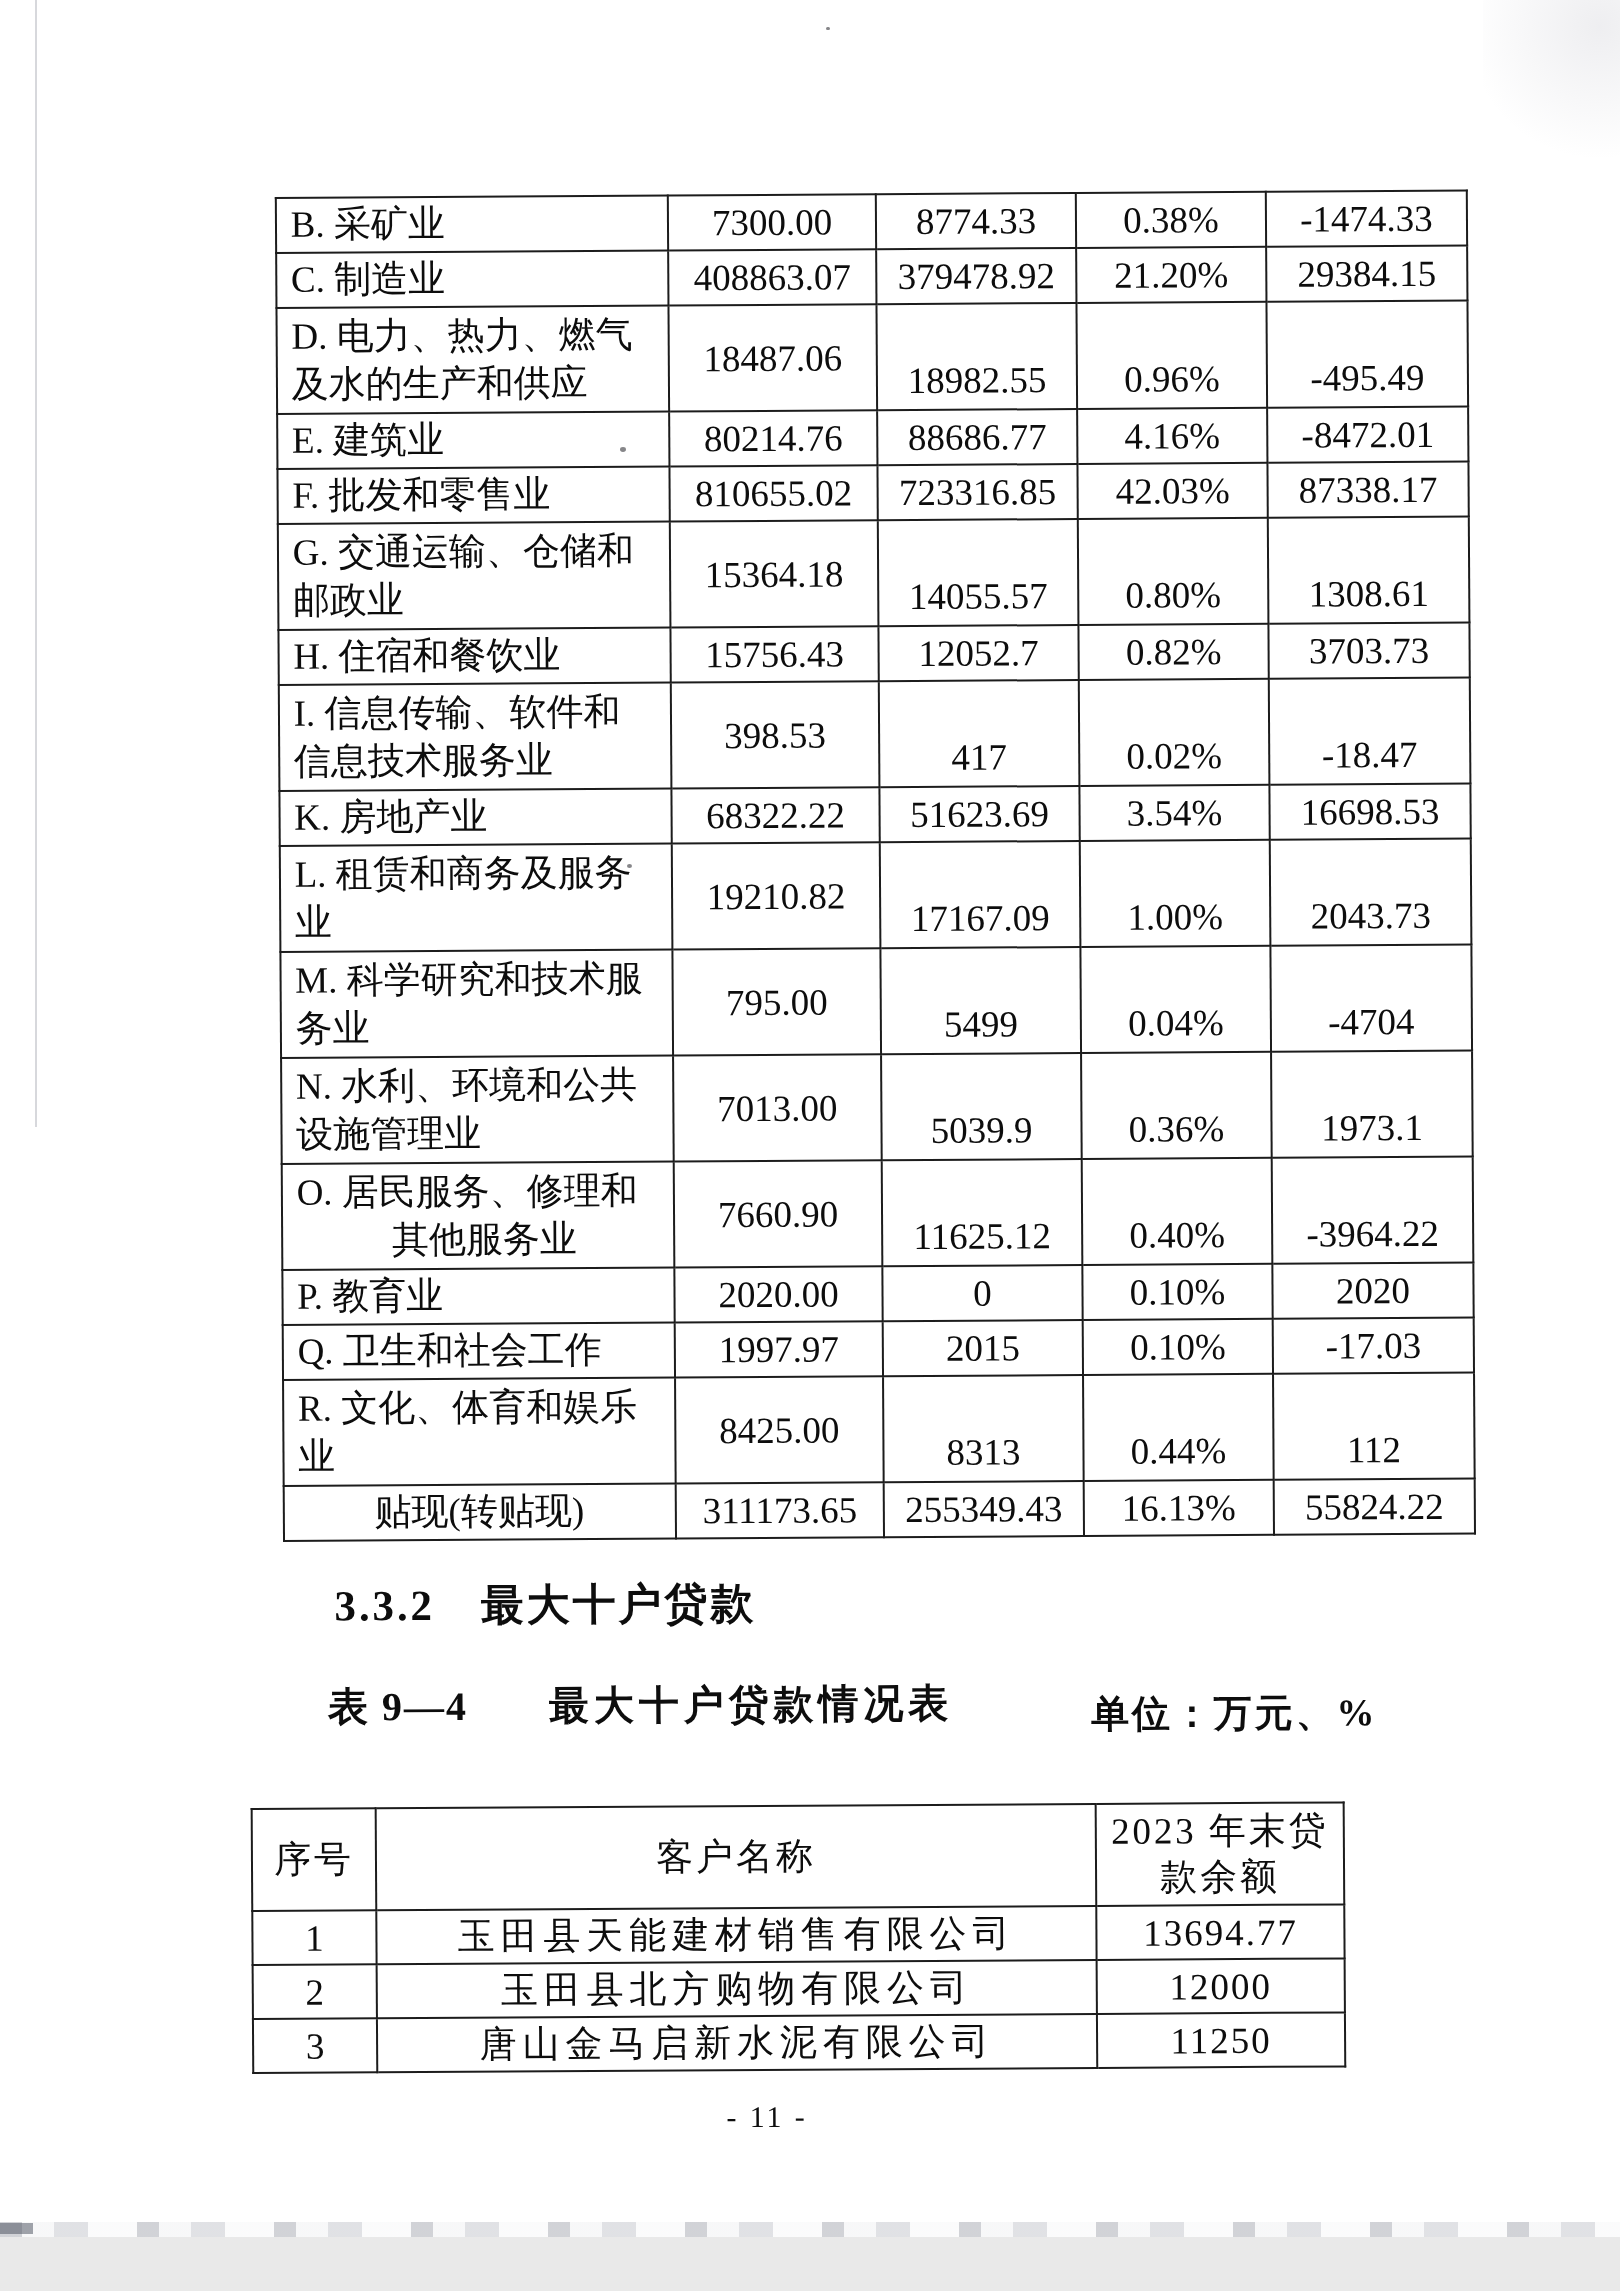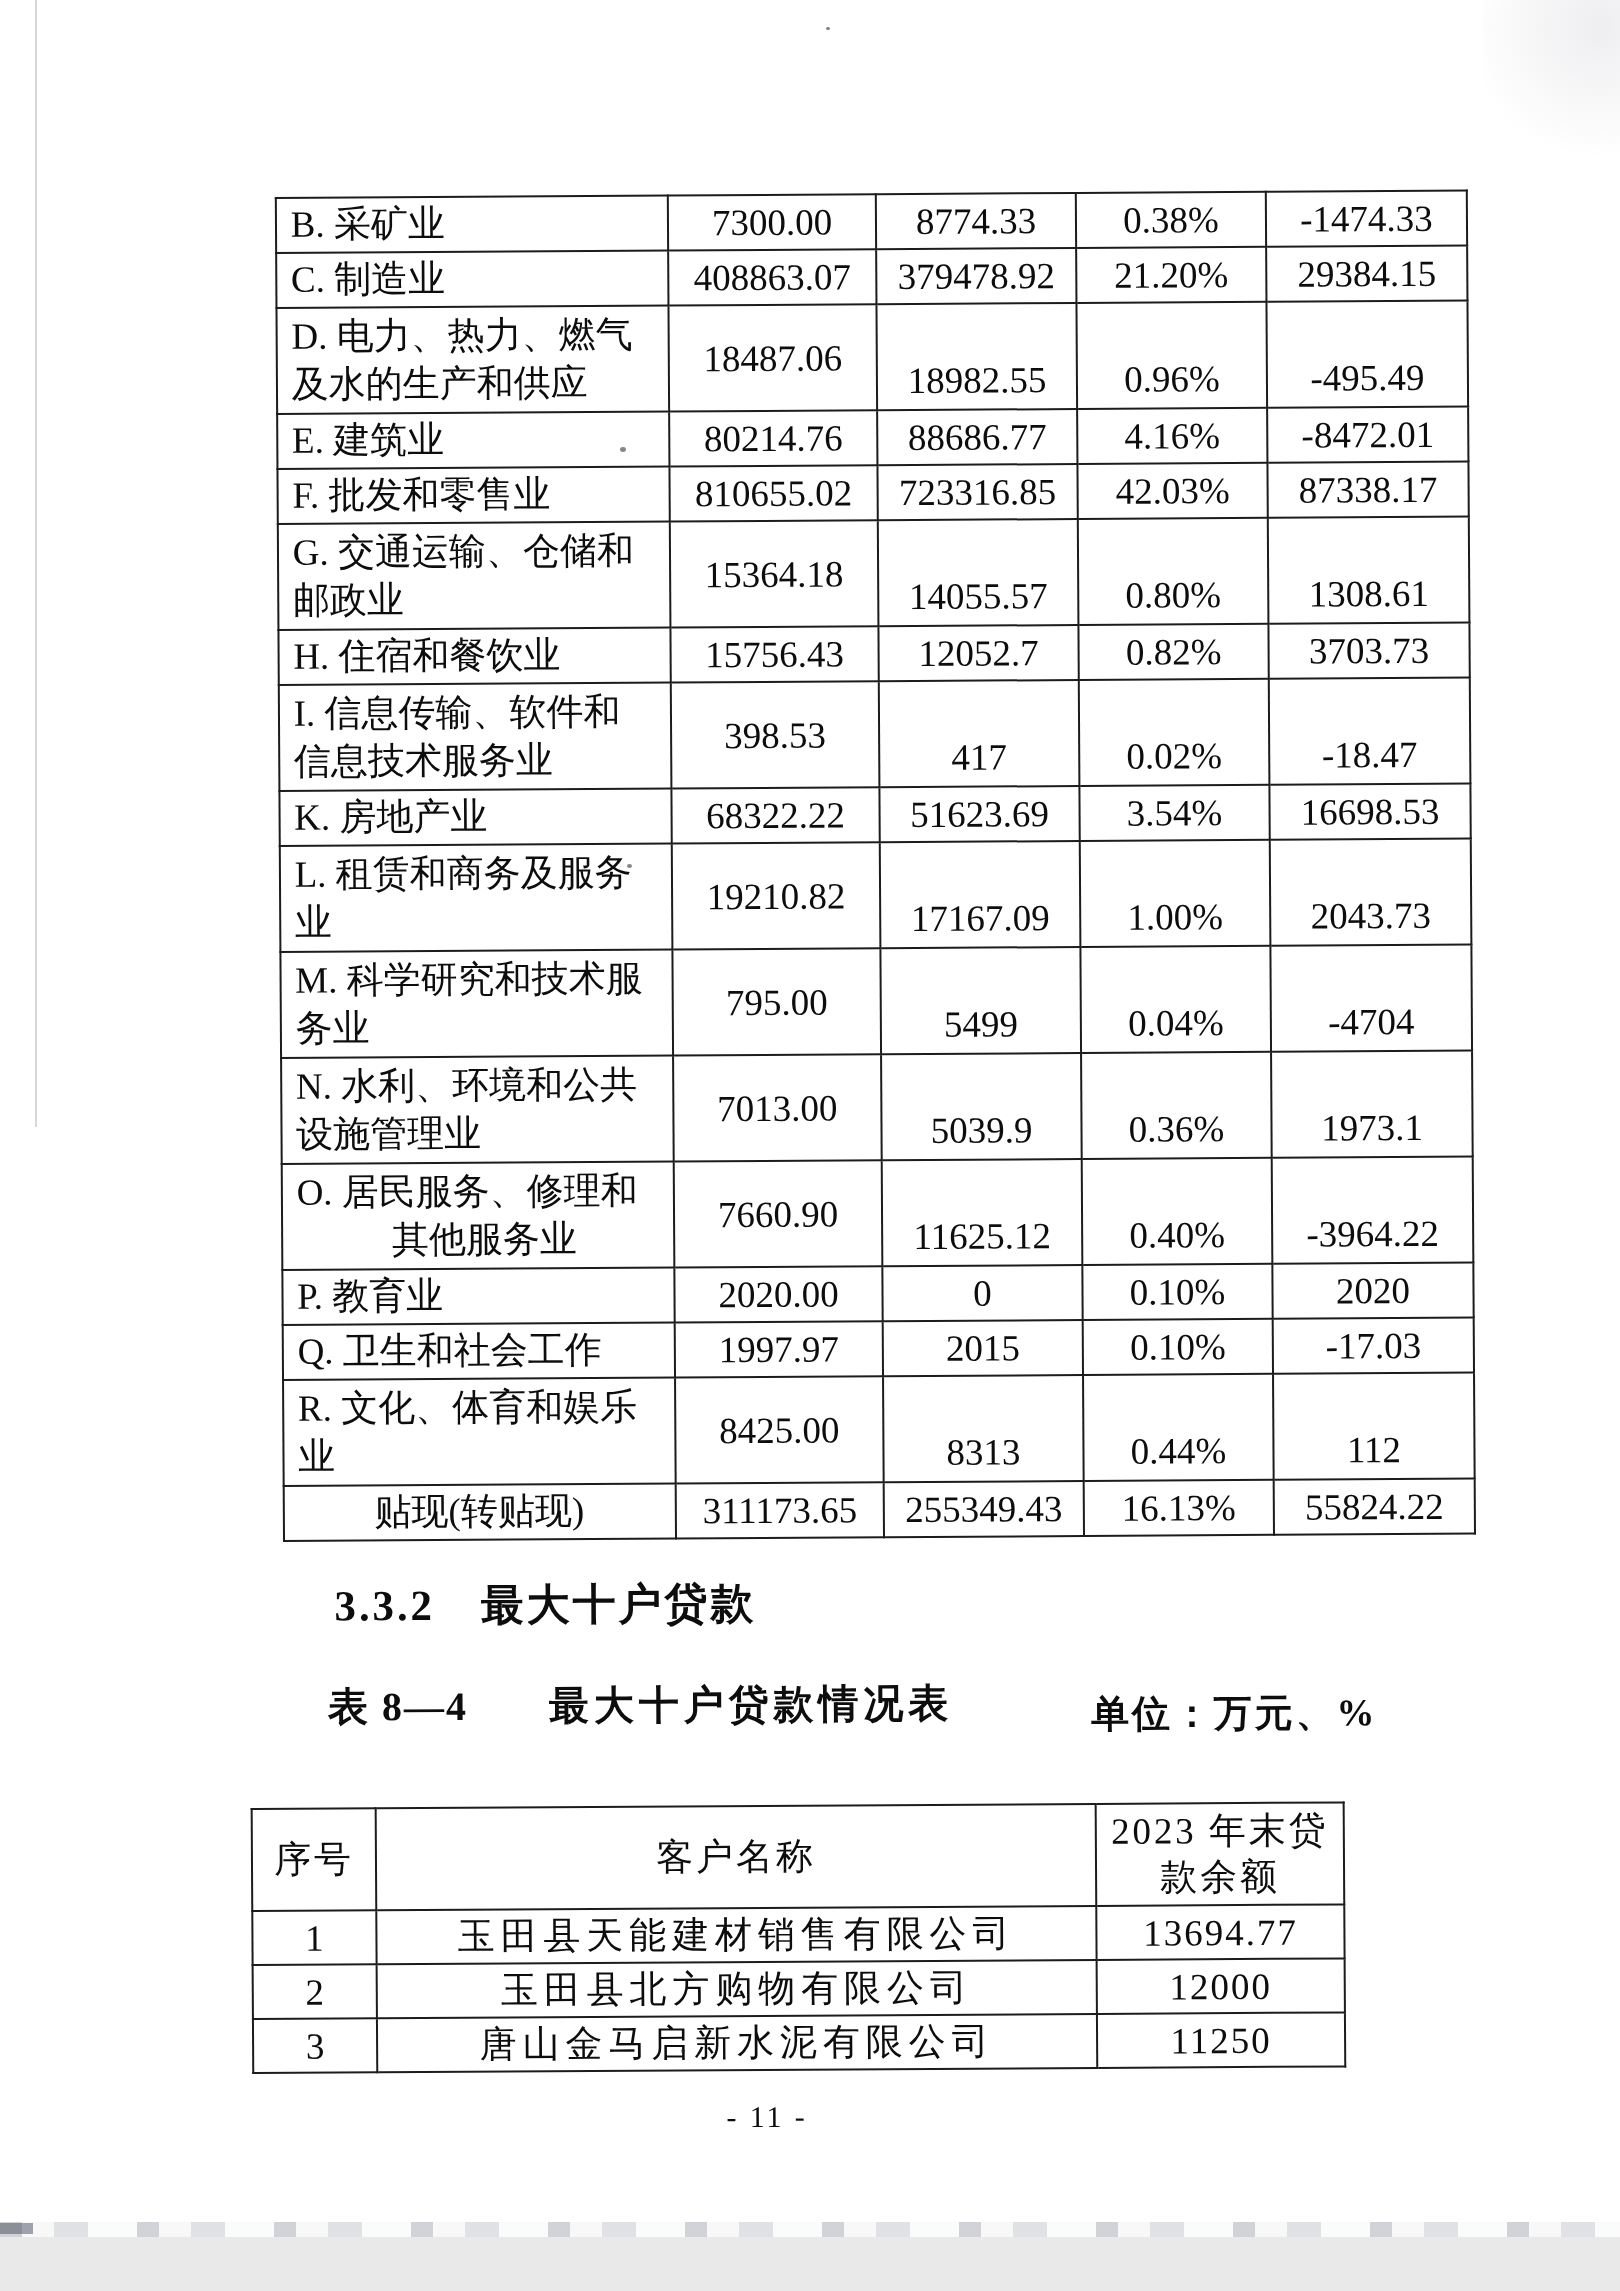--- a/index.html
+++ b/index.html
@@ -273,21 +273,21 @@
           <td class="num">311173.65</td>
           <td class="num">255349.43</td>
           <td class="num">16.13%</td>
           <td class="num">55824.22</td>
         </tr>
       </tbody>
     </table>
 
     <div class="heading">3.3.2　最大十户贷款</div>
 
-    <div class="cap-no">表 8—4</div>
+    <div class="cap-no">表 9—4</div>
     <div class="cap-title">最大十户贷款情况表</div>
     <div class="cap-unit">单位：万元、%</div>
 
     <table class="t2">
       <colgroup>
           <col style="width:124px">
           <col style="width:720px">
           <col style="width:248px">
         </colgroup>
       <tbody>

